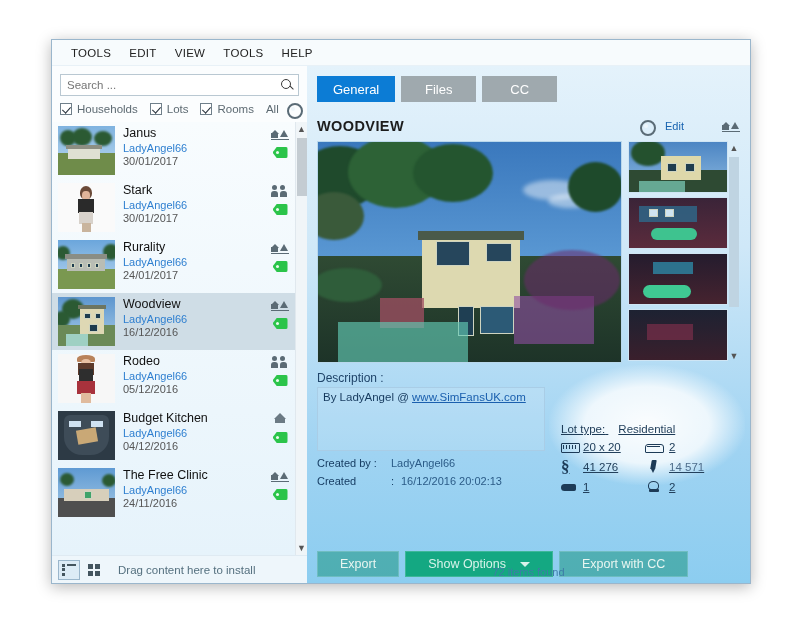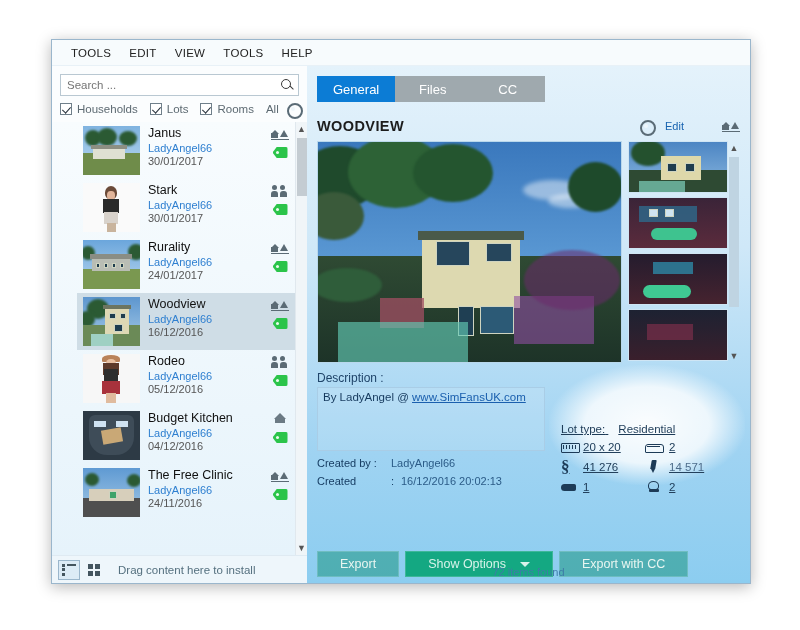--- a/index.html
+++ b/index.html
@@ -126,21 +126,20 @@
     content:""; position:absolute; left:5px; top:5px; width:4px; height:4px;
     border-radius:50%; background:#eef6fb;
   }
 
   
   .listwrap { flex:1; position:relative; overflow:hidden; margin-top:2px; }
   .listscroll {
     position:absolute; inset:0 12px 0 0;
     background:linear-gradient(#f8fcfe,#e6f3fb);
     overflow:hidden;
-    padding-left:25px;
   }
   .litem {
     height:57px; display:flex; align-items:flex-start; padding:4px 0 0 6px;
     position:relative;
   }
   .litem.sel { background:#cfdde6; }
   .thumb {
     width:57px; height:49px; flex:0 0 57px; margin-right:8px;
     background:#89a; overflow:hidden; position:relative;
   }
@@ -233,21 +232,21 @@
   .ico-grid { width:12px; height:12px; display:grid; grid-template:1fr 1fr/1fr 1fr; gap:2px; }
   .ico-grid span { background:#44555f; }
   .dragtext { font-size:11.5px; color:#55707f; margin-left:10px; }
 
   
   .rightpane {
     flex:1; position:relative; padding:10px 10px 0 10px;
     background:linear-gradient(#e4f2fb 0%, #cfe8f8 35%, #9fd3f2 75%, #8ccdf0 100%);
     display:flex; flex-direction:column;
   }
-  .tabs { display:flex; flex:0 0 28px; }
+  .tabs { display:flex; gap:6px; flex:0 0 28px; }
   .tab {
     height:26px; min-width:75px; padding:0 16px;
     display:flex; align-items:center; justify-content:center;
     font-size:13px; color:#fff; background:#9fa9ae;
   }
   .tab.active { background:#0c7cd5; }
 
   .detailhead {
     display:flex; align-items:center; flex:0 0 30px; margin-top:7px;
   }

